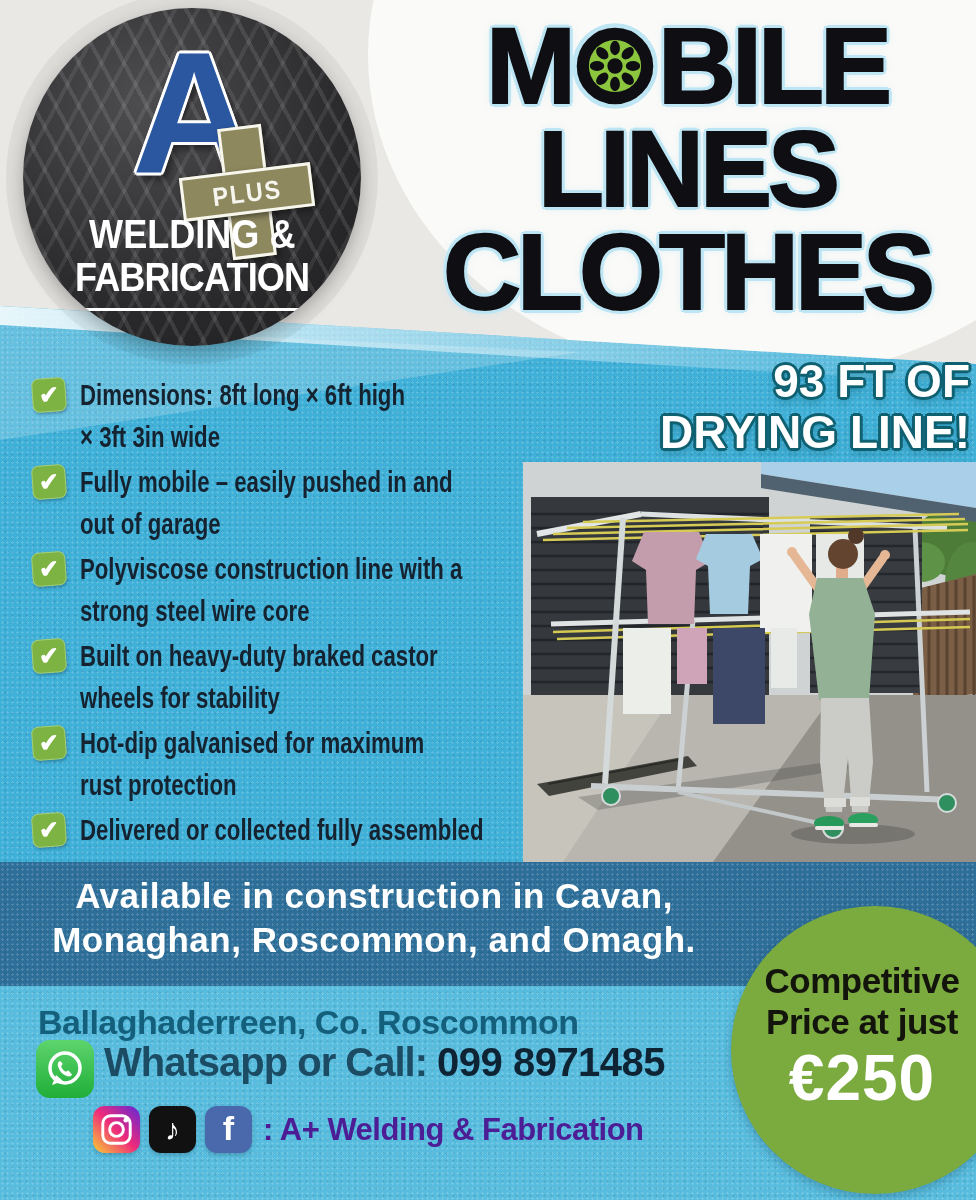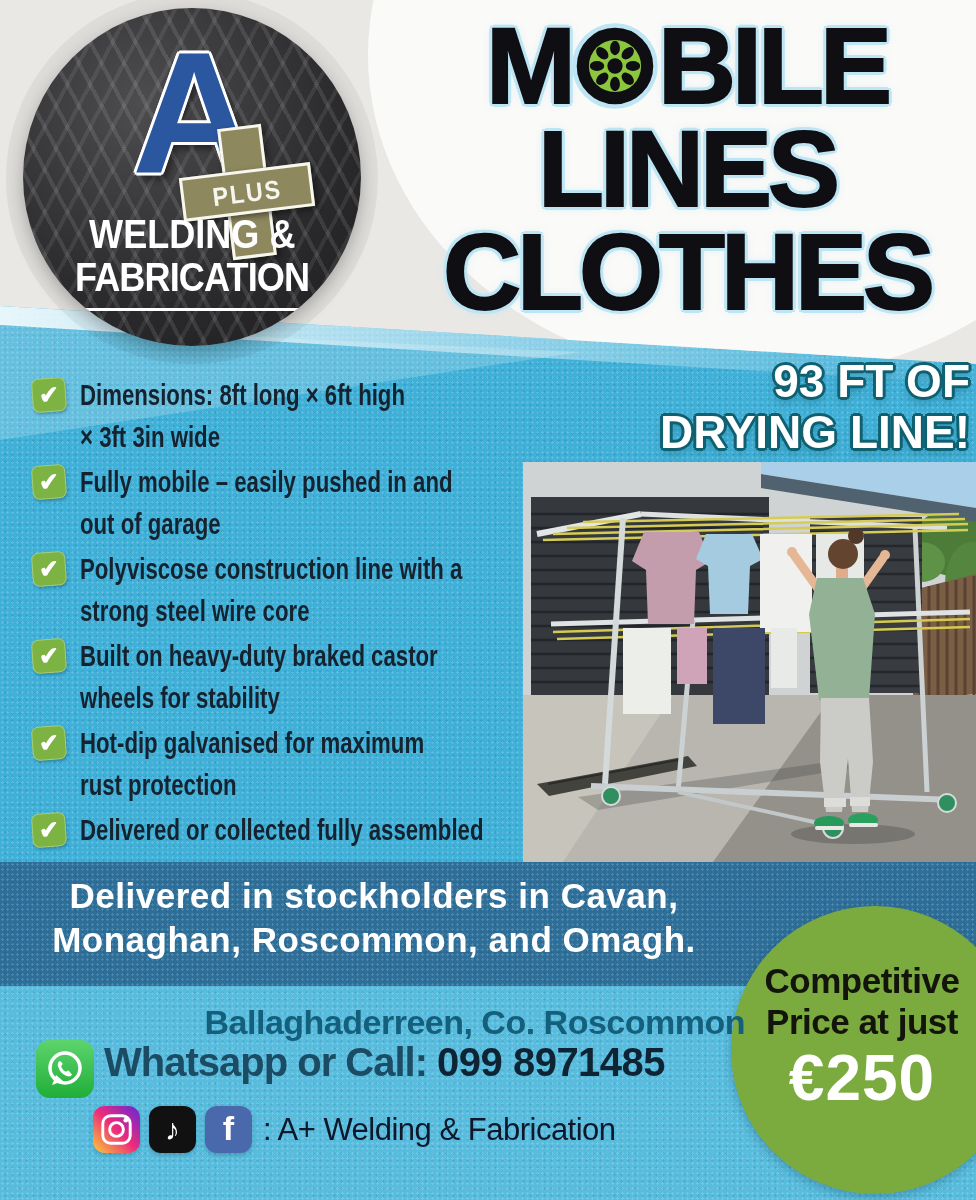--- a/index.html
+++ b/index.html
@@ -78,34 +78,34 @@
   .avail{position:absolute;left:0;top:874px;width:748px;text-align:center;
     font-size:35px;line-height:44px;font-weight:bold;color:#fff;letter-spacing:.5px;}
 
   
   .price-circle{position:absolute;left:731px;top:906px;width:288px;height:288px;border-radius:50%;
     background:#7baa3e;text-align:center;padding-top:54px;padding-right:26px;box-shadow:0 4px 10px rgba(0,40,60,.25);}
   .price-circle .p1{font-size:35px;line-height:41px;font-weight:bold;color:#13150d;letter-spacing:-.5px;}
   .price-circle .p2{font-size:64px;line-height:68px;font-weight:bold;color:#fff;margin-top:2px;letter-spacing:1px;}
 
   
-  .loc{position:absolute;left:0;top:1003px;width:745px;text-align:right;
-    font-size:34px;font-weight:bold;color:#14607c;letter-spacing:-.5px;}
+  .loc{position:absolute;left:0;top:1003px;width:745px;text-align:left;
+    font-size:34px;font-weight:bold;color:#14607c;letter-spacing:-.5px;padding-left:38px;}
   .contact-row{position:absolute;left:36px;top:1040px;display:flex;}
   .wa{width:58px;height:58px;margin-right:10px;flex:none;}
   .c-label{font-size:40px;font-weight:bold;color:#1b4c64;letter-spacing:-1px;white-space:pre;}
   .c-phone{font-size:40px;font-weight:bold;color:#0e2434;letter-spacing:-.5px;margin-left:10px;}
   .social-row{position:absolute;left:93px;top:1106px;display:flex;align-items:center;}
   .sicon{flex:none;width:47px;height:47px;border-radius:12px;margin-right:9px;
     display:flex;align-items:center;justify-content:center;box-shadow:0 2px 4px rgba(0,40,60,.25);}
   .sicon svg{display:block;width:100%;height:100%;}
   .tiktok{background:#111;color:#fff;font-size:30px;font-weight:bold;}
   .facebook{background:#4a69ad;color:#fff;font-size:34px;font-weight:bold;}
   .facebook span{margin-top:-3px;display:block;}
-  .s-caption{font-size:31px;font-weight:normal;color:#0f172a;letter-spacing:-.5px;margin-left:2px;text-align:center;}
+  .s-caption{font-size:31px;font-weight:bold;color:#4c1d95;letter-spacing:-.5px;margin-left:2px;text-align:center;}
 </style>
 </head>
 <body>
 
 <div class="poster">
 
   <div class="bg-cyan tex"></div>
   <div class="bg-bottom tex"></div>
   <div class="band-dark tex"></div>
 
@@ -241,21 +241,21 @@
       <rect x="301" y="336" width="22" height="9" fill="#dcdcd8"></rect>
       <rect x="327" y="335" width="20" height="9" fill="#dcdcd8"></rect>
       <ellipse cx="306" cy="361" rx="15" ry="7" fill="#27995a"></ellipse>
       <ellipse cx="340" cy="358" rx="15" ry="7" fill="#2aa05f"></ellipse>
       <rect x="292" y="364" width="29" height="4" rx="2" fill="#e8e8e6"></rect>
       <rect x="326" y="361" width="29" height="4" rx="2" fill="#e8e8e6"></rect>
     </svg>
   </figure>
 
   <div class="avail">
-    <div>Delivered in stockholders in Cavan,</div>
+    <div>Available in construction in Cavan,</div>
     <div>Monaghan, Roscommon, and Omagh.</div>
   </div>
 
   <div class="price-circle">
     <div class="p1">Competitive</div>
     <div class="p1">Price at just</div>
     <div class="p2">€250</div>
   </div>
 
   <div class="loc">Ballaghaderreen, Co. Roscommon</div>

